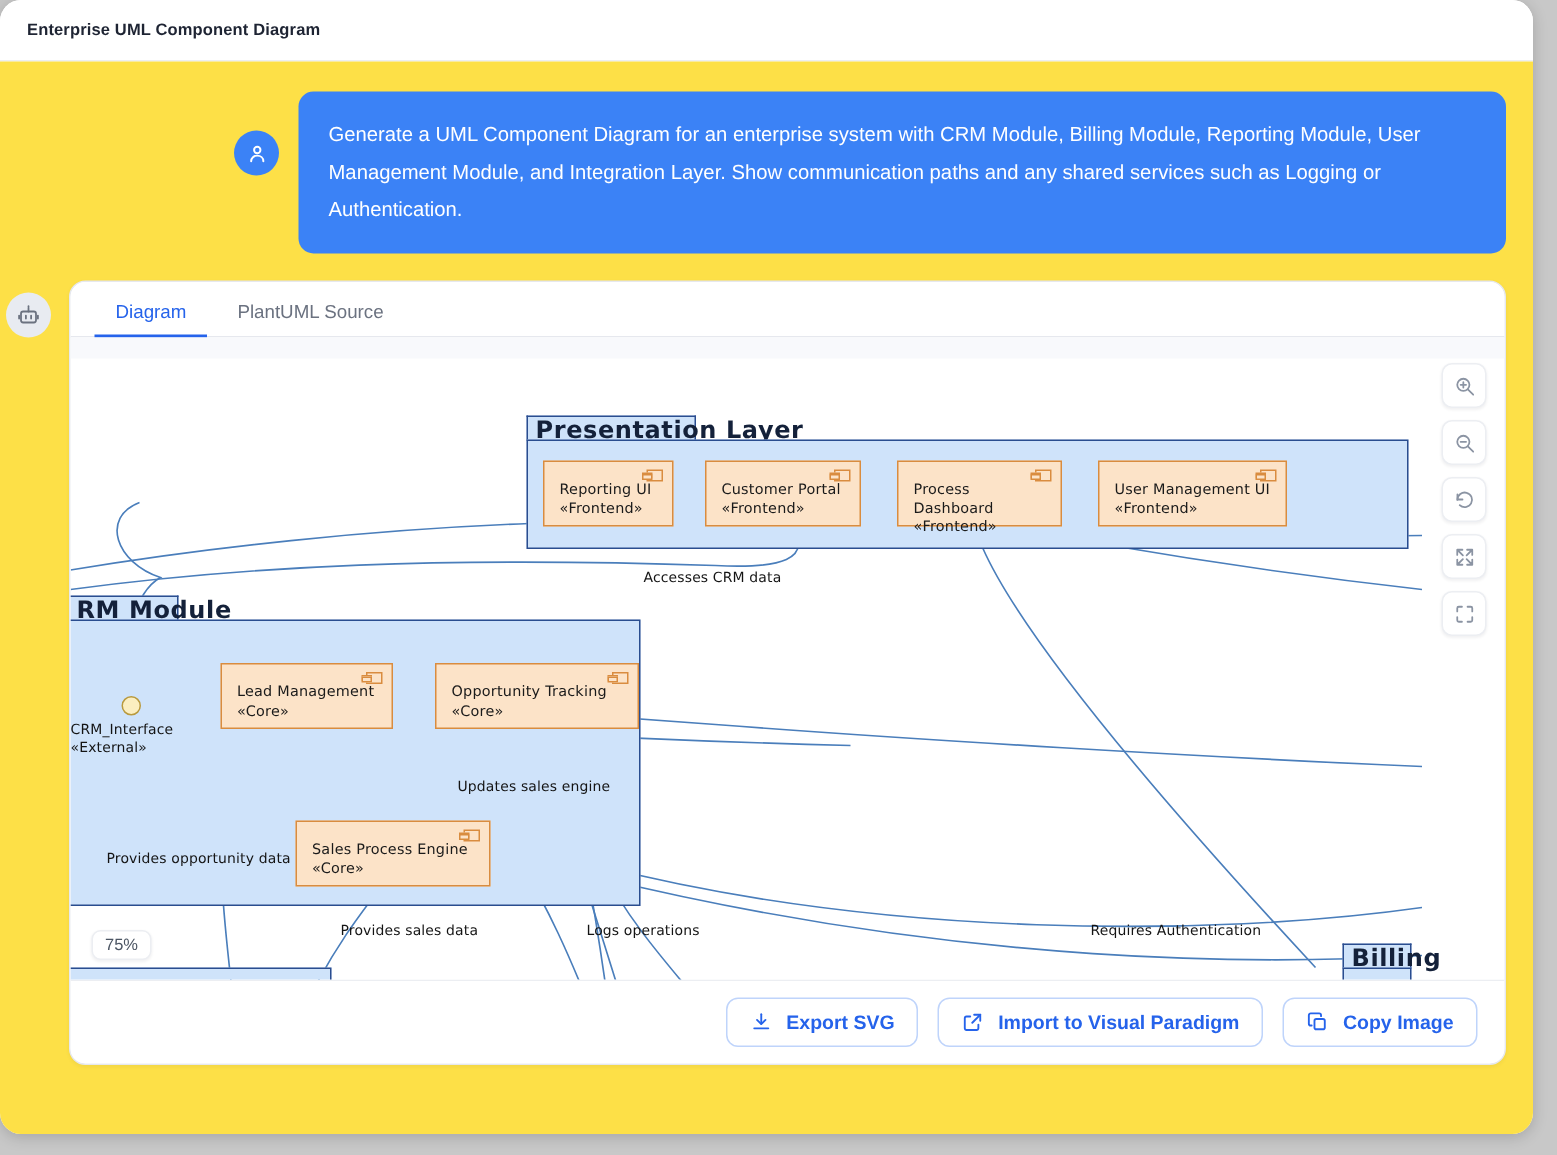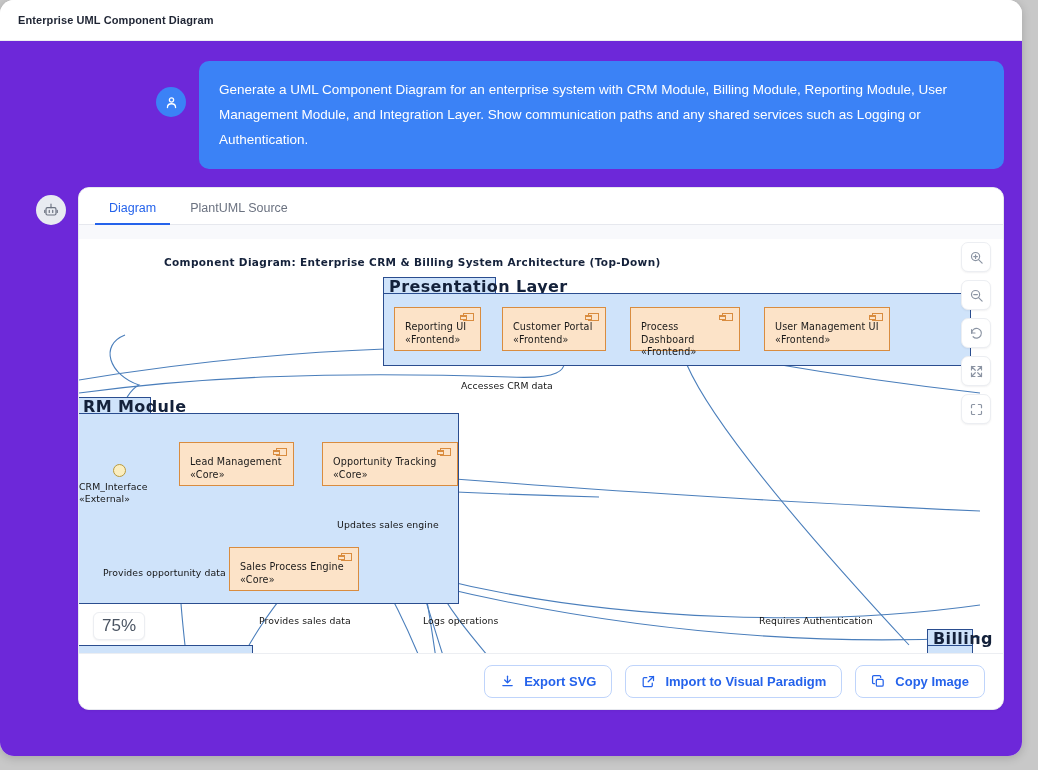--- a/index.html
+++ b/index.html
@@ -25,22 +25,22 @@
     border-bottom: 1px solid #eceef2;
     display: flex; align-items: center;
     padding-left: 18px;
   }
   .titlebar .title {
     font-size: 11px; font-weight: bold; color: #1e2433;
     letter-spacing: .1px;
   }
   
   .chat-area {
-    background: #6d28d9;
-    padding: 20px 18px 0 36px;
+    background: #fde047;
+    padding: 20px 18px 0 4px;
     height: 715px;
     position: relative;
   }
   .msg-row {
     display: flex; align-items: flex-start; gap: 13px;
     justify-content: flex-end;
     padding-right: 0px;
   }
   .avatar-user {
     width: 30px; height: 30px; border-radius: 50%;
@@ -181,21 +181,21 @@
     background: #ffffff; border: 1px solid #eceef2;
     display: flex; align-items: center; justify-content: center;
     cursor: pointer;
     box-shadow: 0 1px 2px rgba(20,25,40,0.06);
   }
   .zoom-badge {
     position: absolute; left: 14px; bottom: 13px;
     background: #ffffff; border: 1px solid #eceef2;
     border-radius: 6px;
     padding: 3px 8px;
-    font-size: 17px; color: #4b5563;
+    font-size: 11px; color: #4b5563;
     box-shadow: 0 1px 2px rgba(20,25,40,0.06);
     z-index: 6;
   }
   
   .panel-footer {
     height: 56px;
     border-top: 1px solid #eceef2;
     background: #fff;
     display: flex; align-items: center; justify-content: flex-end;
     gap: 13px;
@@ -325,21 +325,20 @@
                 <path d="M316 240 C 336 300, 350 380, 360 456"></path>
                 <path d="M352 350 C 372 390, 400 420, 430 456"></path>
                 <path d="M901 380 C 760 400, 540 400, 352 352"></path>
                 <path d="M901 412 C 800 418, 600 420, 352 360"></path>
                 <path d="M110 456 C 104 400, 96 350, 104 300"></path>
               </g>
 
               <path d="M300 330 l -10 -3 l 3 10 z" fill="#4a7ebb" stroke="#4a7ebb"></path>
             </svg>
 
-            <div class="diagram-title">Component Diagram: Enterprise CRM &amp; Billing System Architecture (Top-Down)</div>
 
             <div class="pkg-tab" style="left:304px; top:52px; width:113px;">Presentation Layer</div>
             <div class="pkg" style="left:304px; top:68px; width:588px; height:73px;"></div>
 
             <div class="comp" style="left:315px; top:82px; width:87px; height:44px;">
               <span class="comp-icon"></span>
               <span>Reporting UI</span>
               <span class="stereo">«Frontend»</span>
             </div>
             <div class="comp" style="left:423px; top:82px; width:104px; height:44px;">

